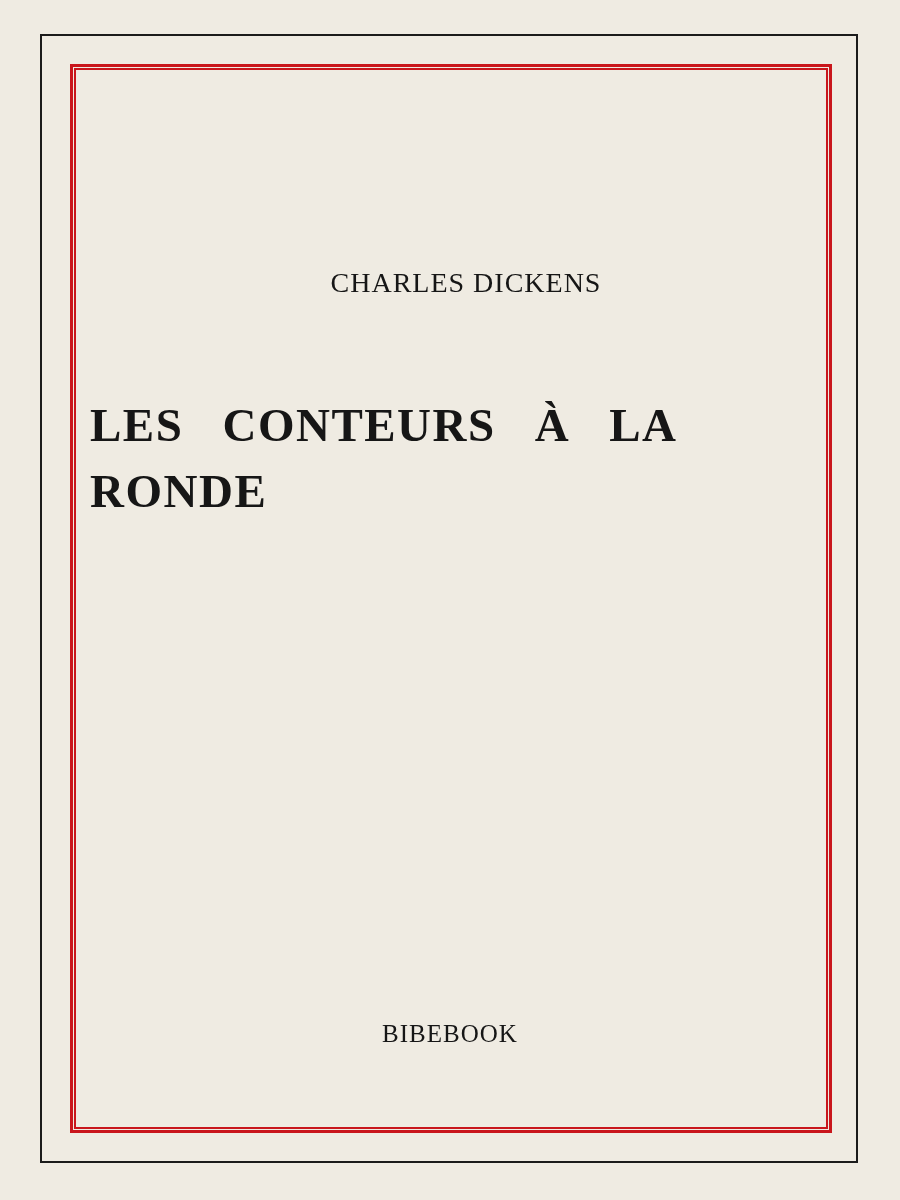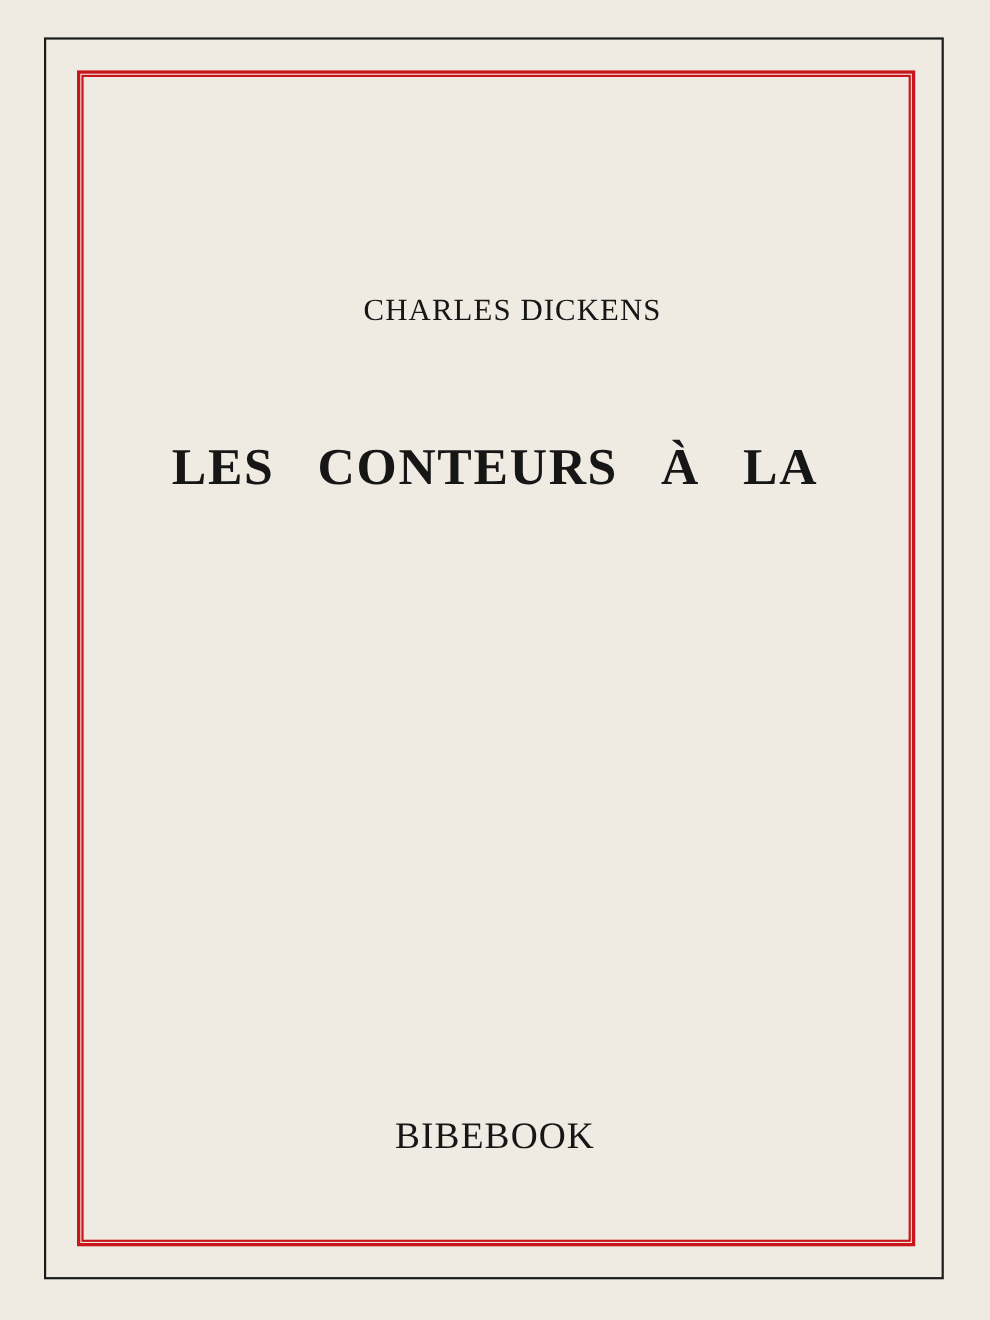--- a/index.html
+++ b/index.html
@@ -45,50 +45,50 @@
     font-size: 28px;
     line-height: 34px;
     letter-spacing: 1px;
     font-weight: normal;
   }
   .title {
     position: absolute;
     top: 392px;
     left: 90px;
     right: 90px;
-    text-align: center;
     font-size: 47px;
     line-height: 66px;
     font-weight: bold;
     letter-spacing: 1.5px;
     word-spacing: 0.55em;
   }
   .publisher {
     position: absolute;
     top: 1016px;
     left: 0;
     width: 100%;
     text-align: center;
-    font-size: 34px;
+    font-size: 25px;
     line-height: 36px;
     letter-spacing: 1px;
   }
 </style>
 </head>
 <body>
 
 <div class="cover">
 
   <div class="frame-black"></div>
 
   <div class="frame-red-outer">
     <div class="frame-red-inner"></div>
   </div>
 
   <div class="author">CHARLES DICKENS</div>
 
   <div class="title">
     <div>LES CONTEURS À LA</div>
+    <div>RONDE</div>
   </div>
 
   <div class="publisher">BIBEBOOK</div>
 
 </div>
 
 </body></html>

